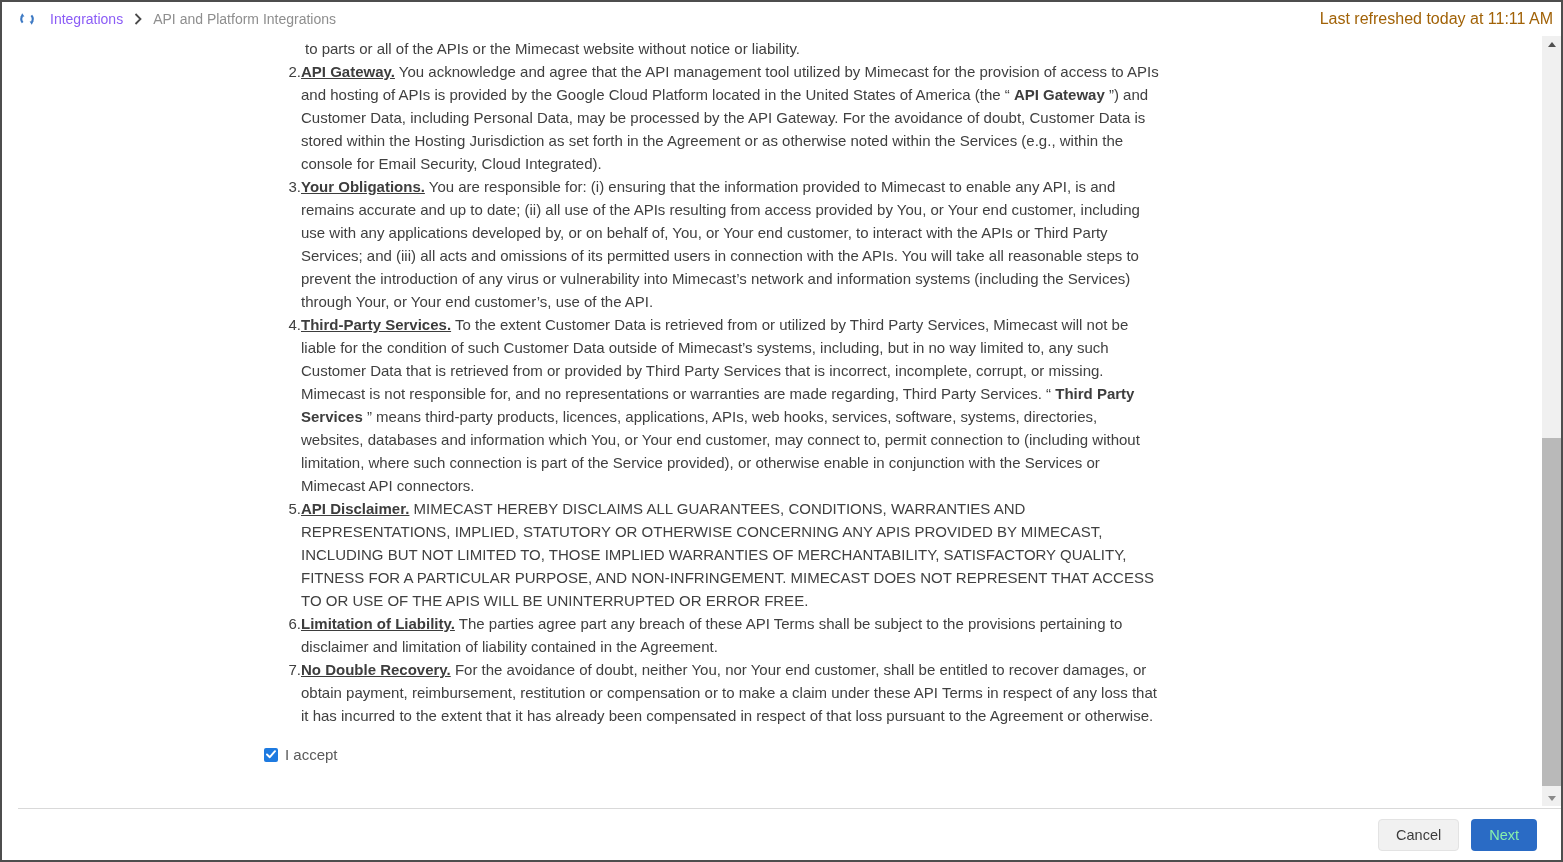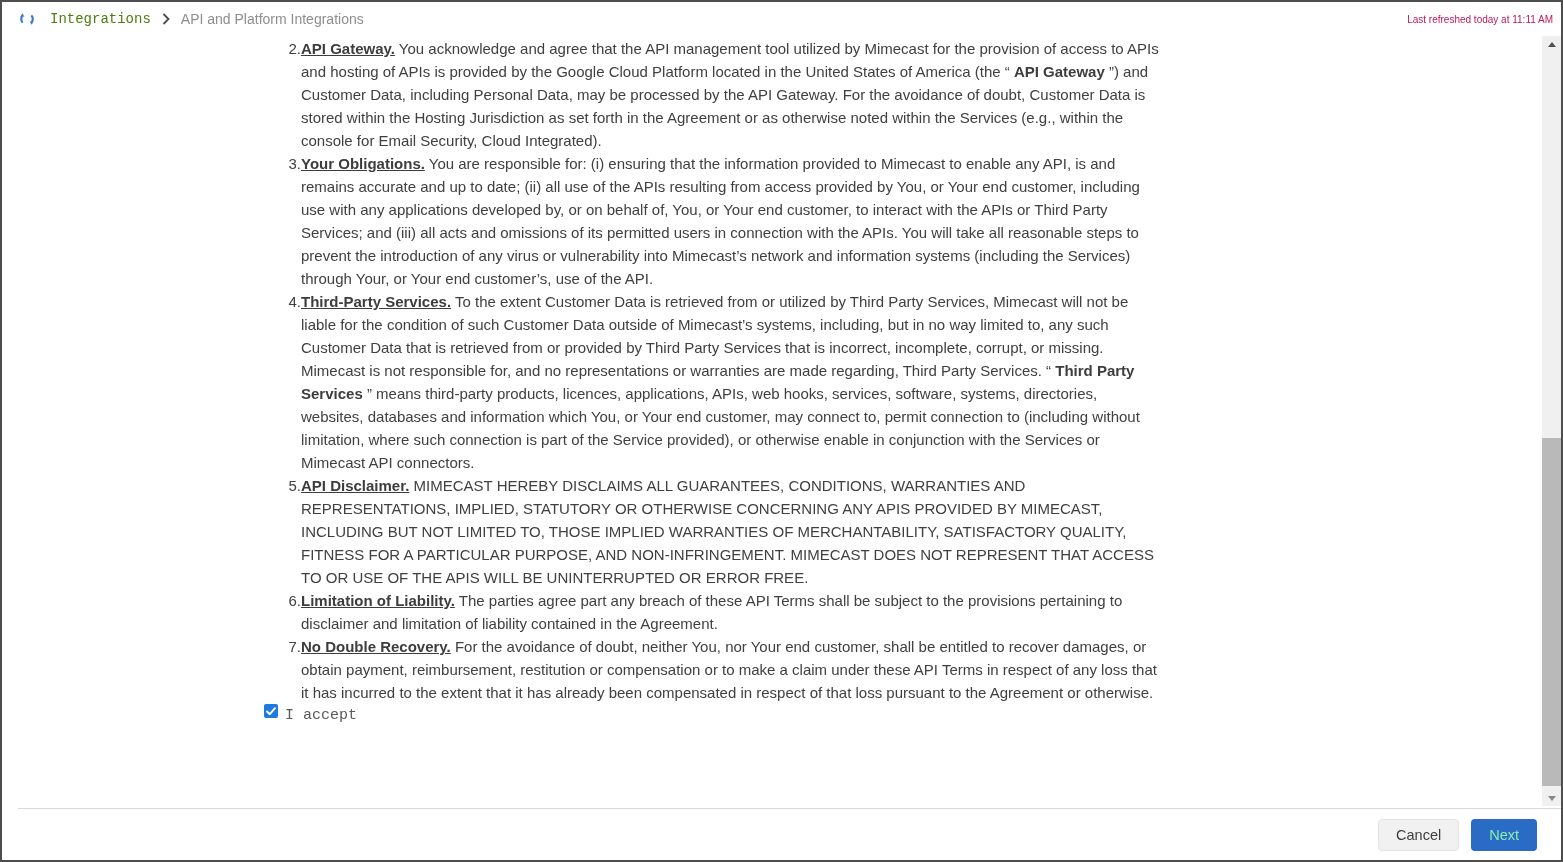--- a/index.html
+++ b/index.html
@@ -15,24 +15,24 @@
   
   .topbar {
     height: 34px;
     display: flex;
     align-items: center;
     padding: 0 6px 0 16px;
     background: #fff;
   }
   .refresh-btn { width: 18px; height: 18px; display: inline-flex; align-items: center; justify-content: center; cursor: pointer; }
   .crumbs { display: flex; align-items: center; margin-left: 14px; font-size: 14px; }
-  .crumb-1 { color: #4d7c0f; cursor: pointer; font-family: Liberation Mono, monospace; }
+  .crumb-1 { color: #8b5cf6; cursor: pointer; }
   .crumb-2 { color: #8e8e8e; text-align: right; }
   .crumb-sep { margin: 0 11px; display: inline-flex; align-items: center; }
-  .refreshed { margin-left: auto; font-size: 10px; color: #be185d; white-space: nowrap; padding-right: 2px; }
+  .refreshed { margin-left: auto; font-size: 16px; color: #a16207; white-space: nowrap; padding-right: 2px; }
   
   .content {
     position: absolute;
     top: 34px; left: 0; right: 0; bottom: 52px;
     background: #fff;
     overflow: hidden;
   }
   .doc {
     margin-left: 280px;
     width: 880px;
@@ -42,21 +42,21 @@
     color: #404040;
   }
   .frag { margin-left: 23px; }
   ol.terms { list-style: none; }
   ol.terms li { display: flex; }
   .item-num { width: 19px; text-align: right; flex: 0 0 19px; color: #404040; }
   .item-text { flex: 1; }
   .item-title { font-weight: bold; text-decoration: underline; color: #3d3d3d; }
   .seg-b { font-weight: bold; color: #3d3d3d; }
   
-  .accept-row { display: flex; margin-top: 0; margin-left: -18px; font-family: Liberation Mono, monospace; }
+  .accept-row { display: flex; align-items: center; margin-top: 16px; margin-left: -18px; }
   .checkbox {
     width: 14px; height: 14px;
     background: #1e7ae0;
     border-radius: 2px;
     display: inline-flex; align-items: center; justify-content: center;
     cursor: pointer;
   }
   .checkbox svg { display: block; }
   .accept-label { margin-left: 7px; font-size: 15px; color: #5a5a5a; cursor: default; }
   
@@ -119,20 +119,21 @@
           <polyline points="1.5,1 6.5,6 1.5,11" fill="none" stroke="#4a4a4a" stroke-width="1.8"></polyline>
         </svg>
     </span>
     <span class="crumb-2">API and Platform Integrations</span>
   </nav>
   <span class="refreshed">Last refreshed today at 11:11 AM</span>
 </header>
 
 <div class="content">
   <div class="doc">
+    <p class="frag">to parts or all of the APIs or the Mimecast website without notice or liability.</p>
     <ol class="terms">
         <li>
           <span class="item-num">2.</span>
           <div class="item-text"><span class="item-title">API Gateway.</span><span> You acknowledge and agree that the API management tool utilized by Mimecast for the provision of access to APIs and hosting of APIs is provided by the Google Cloud Platform located in the United States of America (the “ </span><span class="seg-b">API Gateway</span><span> ”) and Customer Data, including Personal Data, may be processed by the API Gateway. For the avoidance of doubt, Customer Data is stored within the Hosting Jurisdiction as set forth in the Agreement or as otherwise noted within the Services (e.g., within the console for Email Security, Cloud Integrated).</span></div>
         </li>
         <li>
           <span class="item-num">3.</span>
           <div class="item-text"><span class="item-title">Your Obligations.</span><span> You are responsible for: (i) ensuring that the information provided to Mimecast to enable any API, is and remains accurate and up to date; (ii) all use of the APIs resulting from access provided by You, or Your end customer, including use with any applications developed by, or on behalf of, You, or Your end customer, to interact with the APIs or Third Party Services; and (iii) all acts and omissions of its permitted users in connection with the APIs. You will take all reasonable steps to prevent the introduction of any virus or vulnerability into Mimecast’s network and information systems (including the Services) through Your, or Your end customer’s, use of the API.</span></div>
         </li>
         <li>

